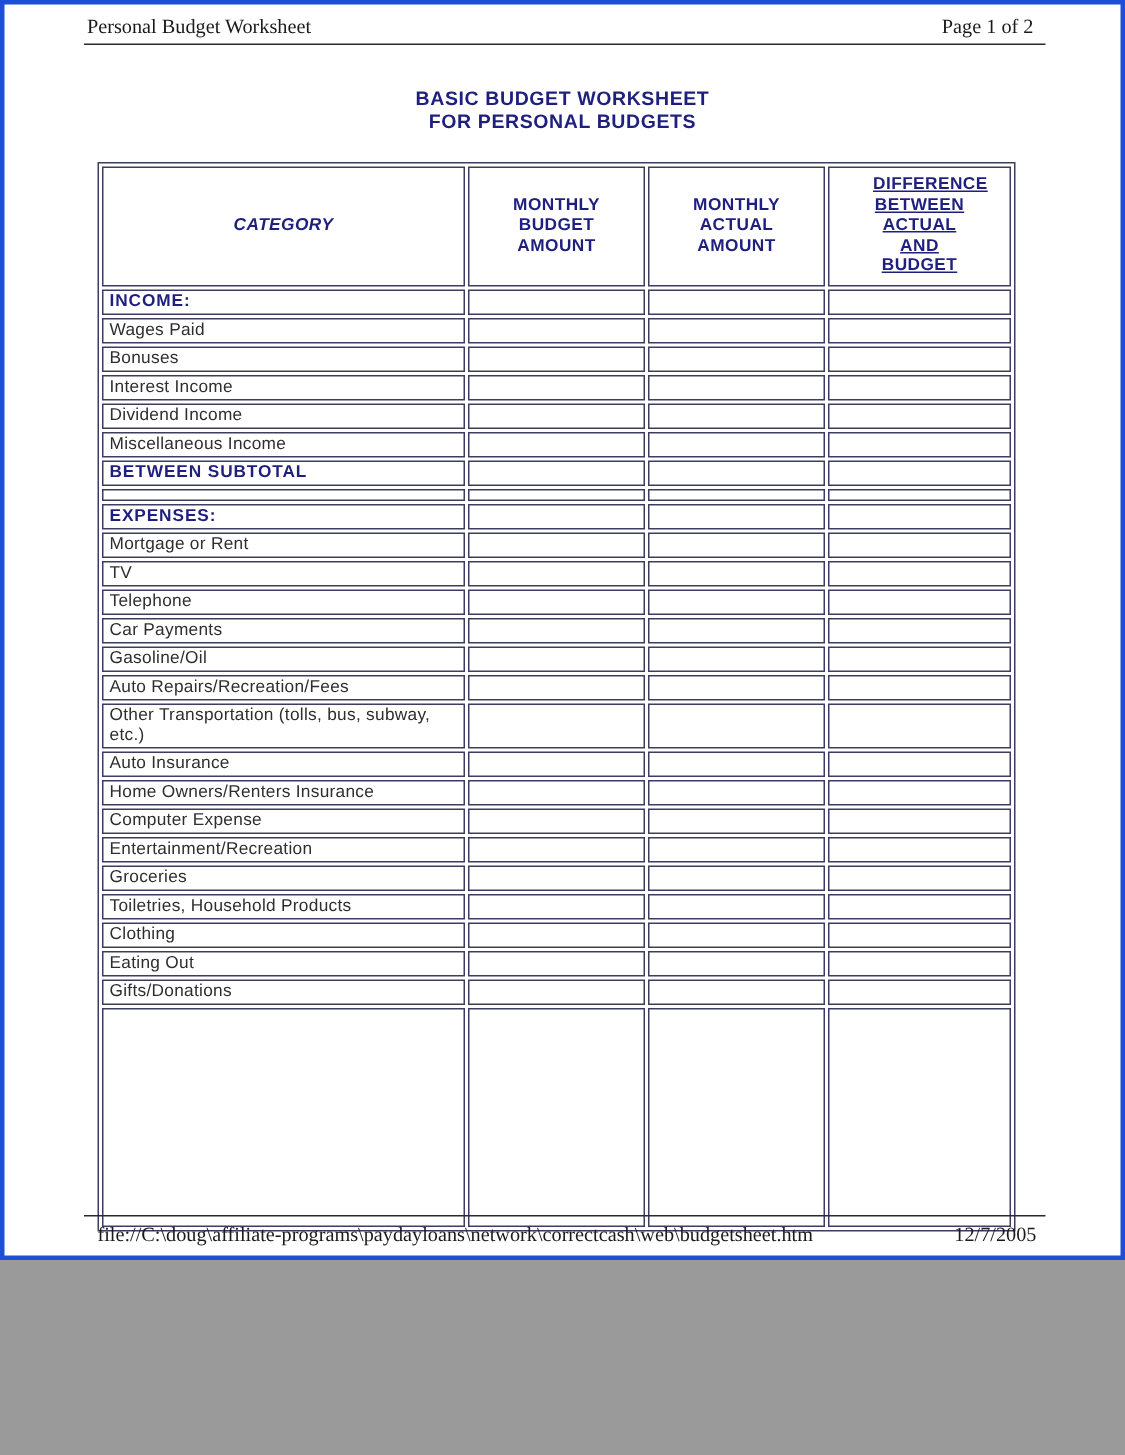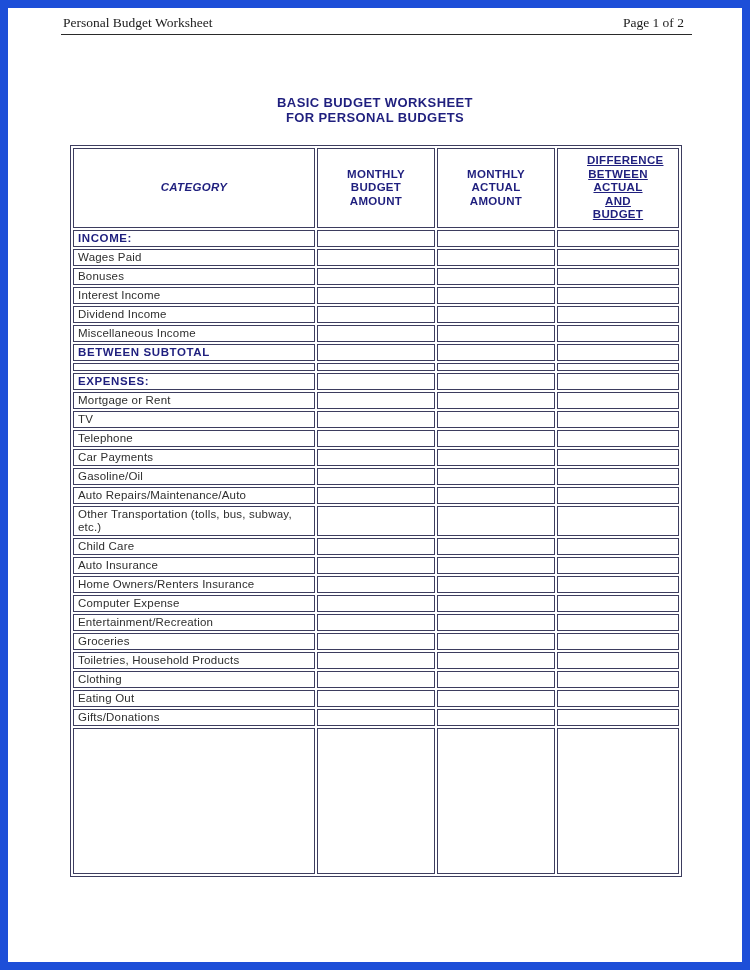--- a/index.html
+++ b/index.html
@@ -5,23 +5,23 @@
   :root{
     --navy:#1f1f7e;
     --border:#3d3d5f;
     --ink:#1a1a1a;
     --item:#2e2e2e;
   }
   html,body{margin:0;padding:0;background:#9a9a9a;}
   .frame{
     position:relative;
     box-sizing:border-box;
-    width:750px;height:970px;
+    width:750px;height:840px;
     background:#ffffff;
-    border:8px solid #1d4ed8;
+    border:3px solid #1d4ed8;
     overflow:hidden;
     font-family:"Liberation Sans", sans-serif;
   }
   
   .page-header{
     display:flex;justify-content:space-between;
     padding:7px 58px 0 55px;
     font-family:"Liberation Serif", serif;
     font-size:13.5px;color:var(--ink);
   }
@@ -33,21 +33,21 @@
     position:absolute;left:0;right:0;bottom:6px;
   }
   .page-footer{
     display:flex;justify-content:space-between;
     padding:4px 56px 0 62px;
     font-family:"Liberation Serif", serif;
     font-size:13.5px;color:var(--ink);
   }
   
   .doc-title{
-    margin-top:60px;
+    margin-top:28px;
     text-align:center;
     color:var(--navy);
     font-weight:bold;
     font-size:13px;
     line-height:15px;
     letter-spacing:0.4px;
   }
   
   table.budget-table{
     table-layout:fixed;
@@ -196,33 +196,27 @@
     <td class="amt"></td>
     <td class="amt"></td>
   </tr>
         <tr class="row-item">
     <td class="cat">Gasoline/Oil</td>
     <td class="amt"></td>
     <td class="amt"></td>
     <td class="amt"></td>
   </tr>
         <tr class="row-item">
-    <td class="cat">Auto Repairs/Maintenance/Auto</td>
+    <td class="cat">Auto Repairs/Recreation/Fees</td>
     <td class="amt"></td>
     <td class="amt"></td>
     <td class="amt"></td>
   </tr>
         <tr class="row-item">
     <td class="cat">Other Transportation (tolls, bus, subway, etc.)</td>
-    <td class="amt"></td>
-    <td class="amt"></td>
-    <td class="amt"></td>
-  </tr>
-        <tr class="row-item">
-    <td class="cat">Child Care</td>
     <td class="amt"></td>
     <td class="amt"></td>
     <td class="amt"></td>
   </tr>
         <tr class="row-item">
     <td class="cat">Auto Insurance</td>
     <td class="amt"></td>
     <td class="amt"></td>
     <td class="amt"></td>
   </tr>
@@ -276,14 +270,21 @@
   </tr>
         <tr class="row-tall">
     <td class="cat"></td>
     <td class="amt"></td>
     <td class="amt"></td>
     <td class="amt"></td>
   </tr>
       </tbody>
   </table>
 
+  <div class="page-footer-wrap">
+    <hr class="rule">
+    <div class="page-footer">
+      <span>file://C:\doug\affiliate-programs\paydayloans\network\correctcash\web\budgetsheet.htm</span>
+      <span>12/7/2005</span>
+    </div>
+  </div>
 
 </div>
 
 </body></html>

